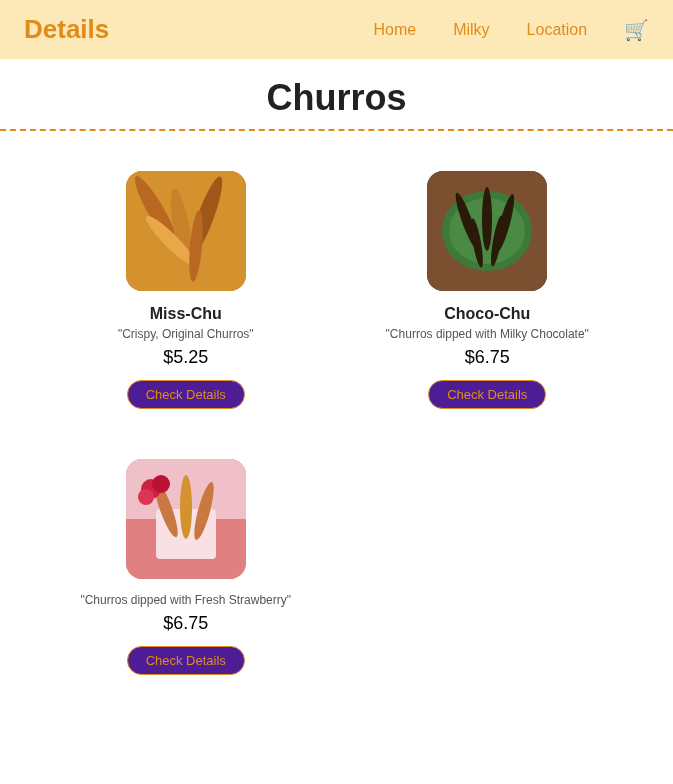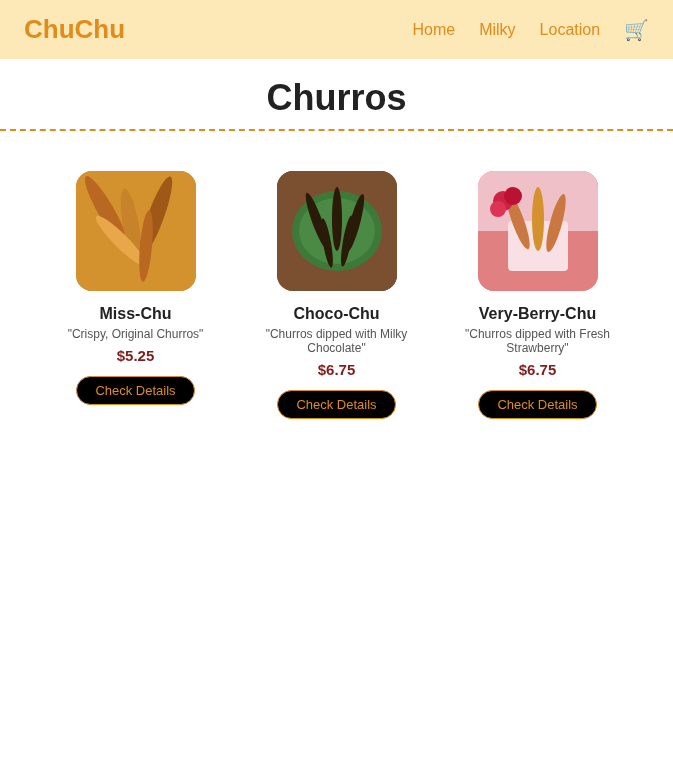--- a/index.html
+++ b/index.html
@@ -21,21 +21,21 @@
 
     .logo {
       font-size: 26px;
       font-weight: bold;
       color: #e08c1a;
     }
 
     nav {
       display: flex;
       align-items: center;
-      gap: 24px;
+      gap: 37px;
     }
 
     nav a {
       text-decoration: none;
       color: #e08c1a;
       font-size: 16px;
     }
 
     .cart-icon {
       color: #e08c1a;
@@ -55,21 +55,21 @@
     }
 
     .divider {
       border: none;
       border-top: 2px dashed #e08c1a;
       margin: 0 0 10px;
     }
 
     .products-grid {
       display: grid;
-      grid-template-columns: 1fr 1fr 1fr;
+      grid-template-columns: 1fr 1fr;
       padding: 20px 40px;
       gap: 20px 10px;
     }
 
     .product-card {
       display: flex;
       flex-direction: column;
       align-items: center;
       padding: 10px 10px 20px;
     }
@@ -111,50 +111,50 @@
     }
 
     .product-desc {
       font-size: 12px;
       color: #555;
       text-align: center;
       margin-bottom: 6px;
     }
 
     .product-price {
-      font-size: 15px;
-      font-weight: bold;
-      color: #7f1d1d;
+      font-size: 18px;
+      font-weight: normal;
+      color: #000000;
       margin-bottom: 12px;
     }
 
     .check-details-btn {
       border: 1.5px solid #e08c1a;
       border-radius: 20px;
-      background: #000000;
+      background: #4c1d95;
       color: #e08c1a;
       font-size: 13px;
       padding: 6px 18px;
       cursor: pointer;
     }
 
     
     .img-miss-chu svg,
     .img-choco-chu svg,
     .img-very-berry-chu svg {
       position: absolute;
       top: 0; left: 0;
       width: 100%; height: 100%;
     }
   </style>
 </head>
 <body>
 
 <header>
-  <div class="logo">ChuChu</div>
+  <div class="logo">Details</div>
   <nav>
     <a href="#">Home</a>
     <a href="#">Milky</a>
     <a href="#">Location</a>
     <span class="cart-icon">🛒</span>
   </nav>
 </header>
 
 <div class="page-title-wrapper">
   <h1 class="page-title">Churros</h1>
@@ -203,18 +203,17 @@
       <rect x="0" y="60" width="120" height="60" fill="#e08080"></rect>
       <rect x="30" y="50" width="60" height="50" fill="#f8e0e4" rx="4"></rect>
       <ellipse cx="40" cy="50" rx="6" ry="30" fill="#c87840" transform="rotate(-20 40 50)"></ellipse>
       <ellipse cx="60" cy="48" rx="6" ry="32" fill="#d4922e" transform="rotate(0 60 48)"></ellipse>
       <ellipse cx="78" cy="52" rx="6" ry="30" fill="#c87840" transform="rotate(15 78 52)"></ellipse>
       <circle cx="25" cy="30" r="10" fill="#cc2244"></circle>
       <circle cx="20" cy="38" r="8" fill="#dd3355"></circle>
       <circle cx="35" cy="25" r="9" fill="#bb1133"></circle>
     </svg>
       </div>
-      <div class="product-name">Very-Berry-Chu</div>
       <div class="product-desc">"Churros dipped with Fresh Strawberry"</div>
       <div class="product-price">$6.75</div>
       <button class="check-details-btn">Check Details</button>
     </div>
   </div>
 
 </body></html>

